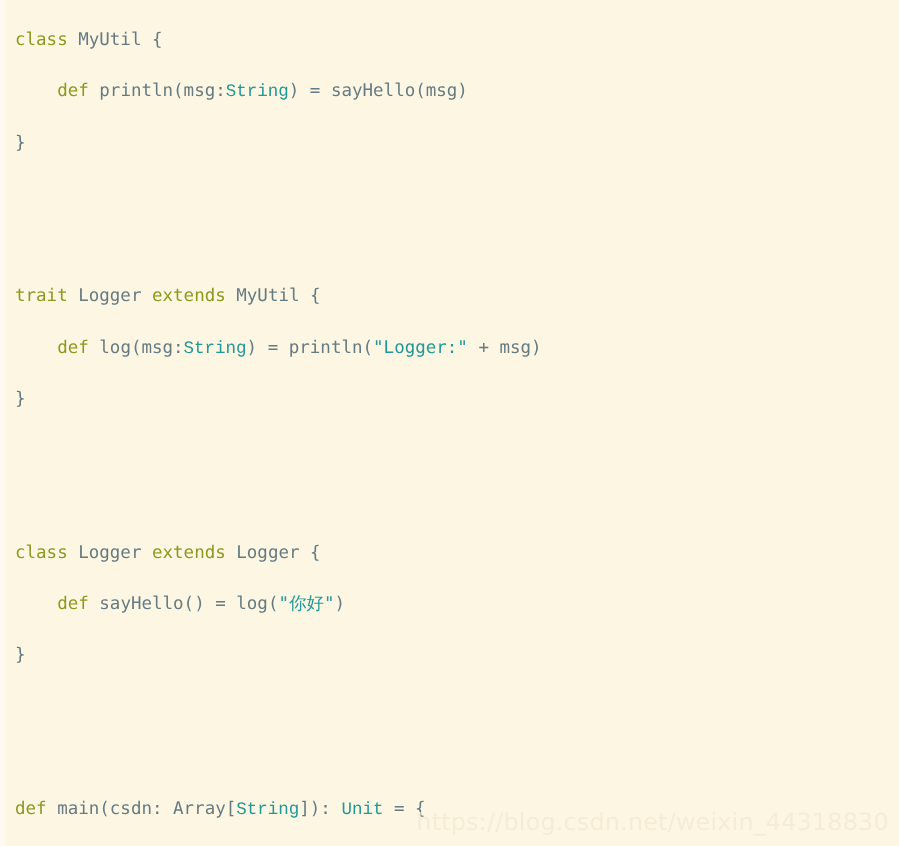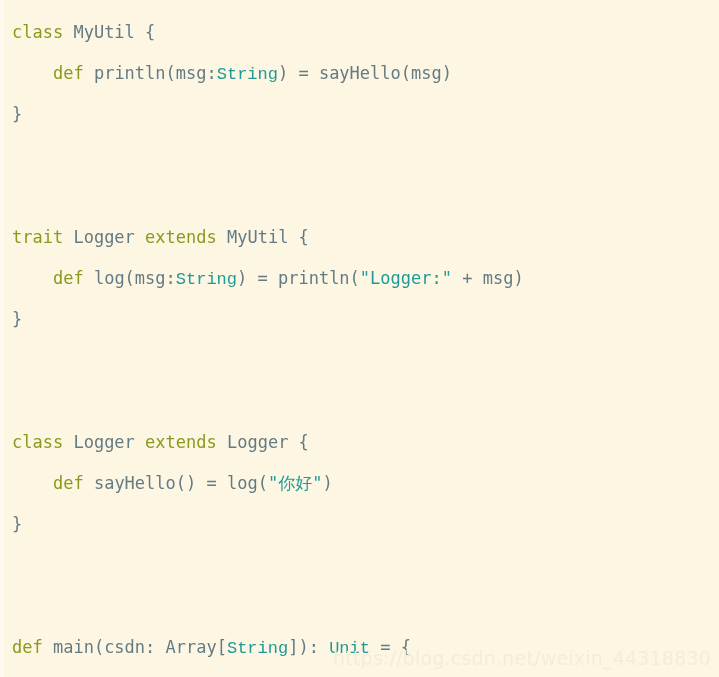--- a/index.html
+++ b/index.html
@@ -26,21 +26,21 @@
     position: absolute;
     left: 0;
     top: 0;
     width: 4px;
     height: 677px;
     background: #fefaf0;
   }
   .code-line {
     height: 41px;
     line-height: 41px;
-    font-size: 17px;
+    font-size: 14px;
     letter-spacing: 0px;
     white-space: pre;
     padding-left: 12px;
     color: #657b83;
   }
   .code-line.blank {
     height: 41px;
   }
   .tok-keyword { color: #8a9a1e; }
   .tok-type    { color: #1f9a98; font-family: Liberation Mono, monospace; }

